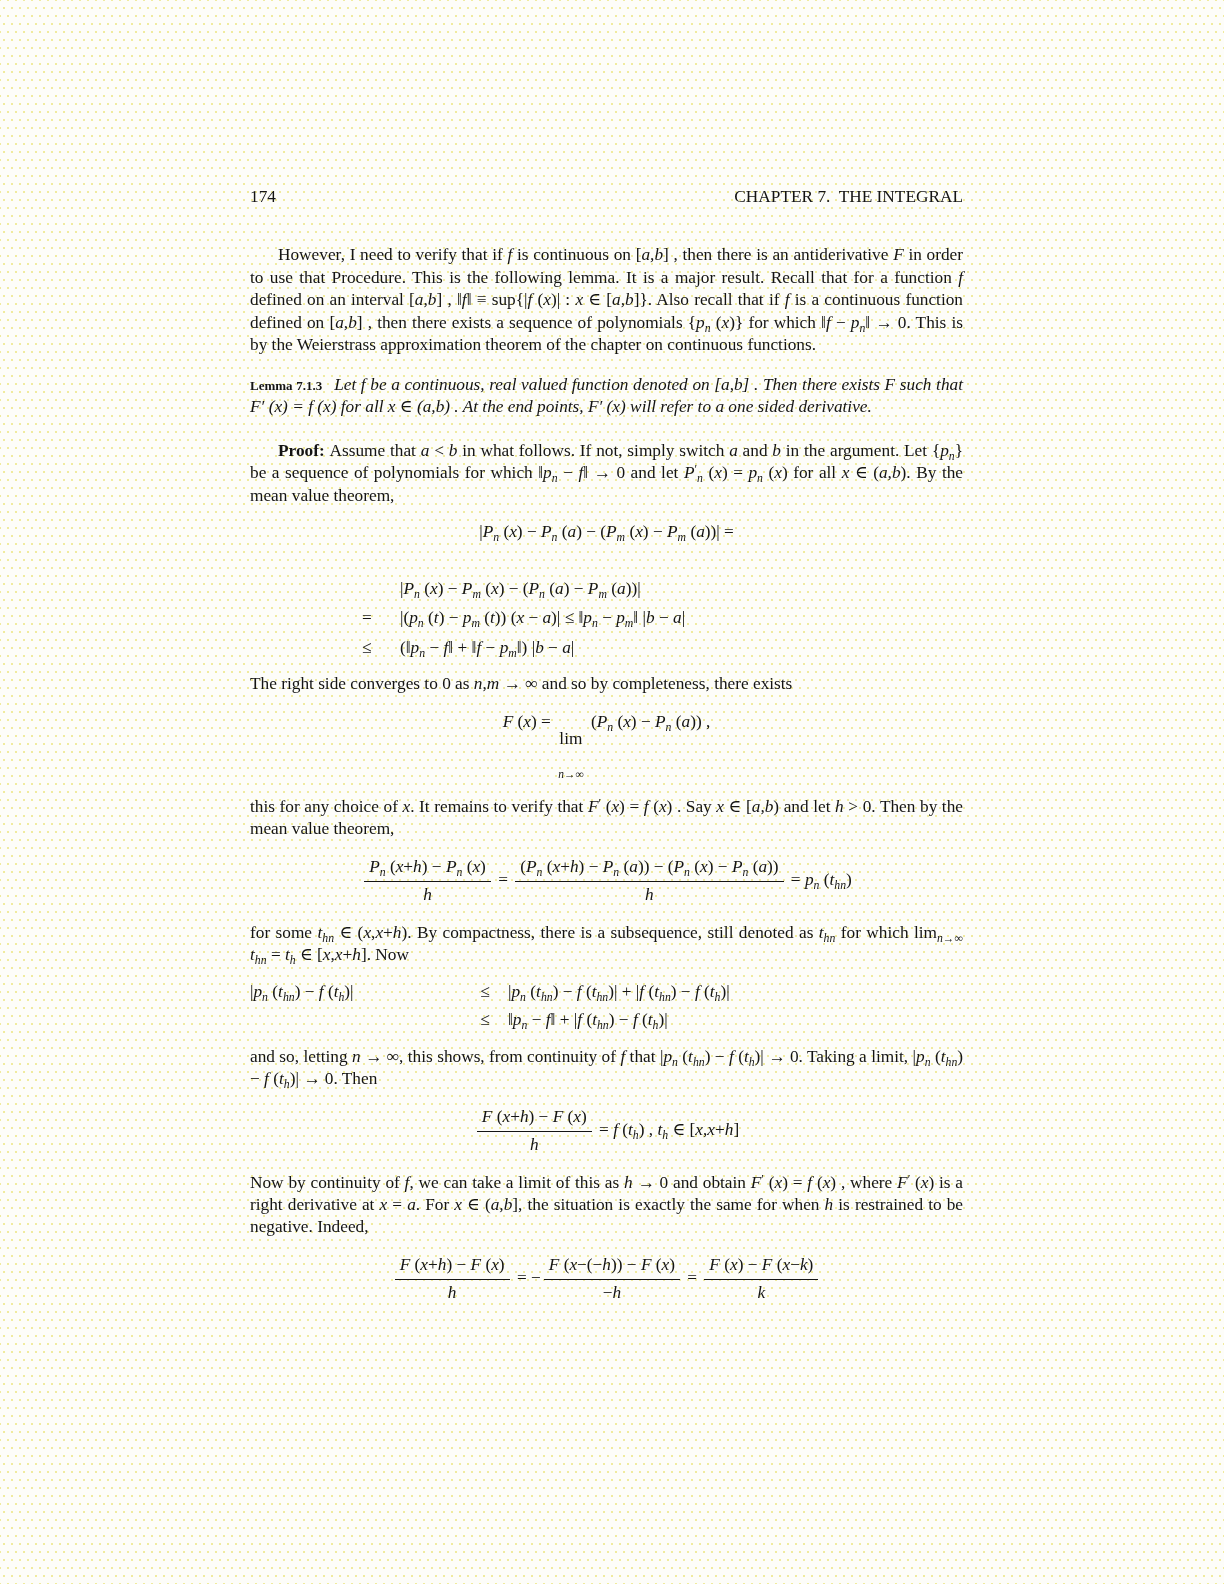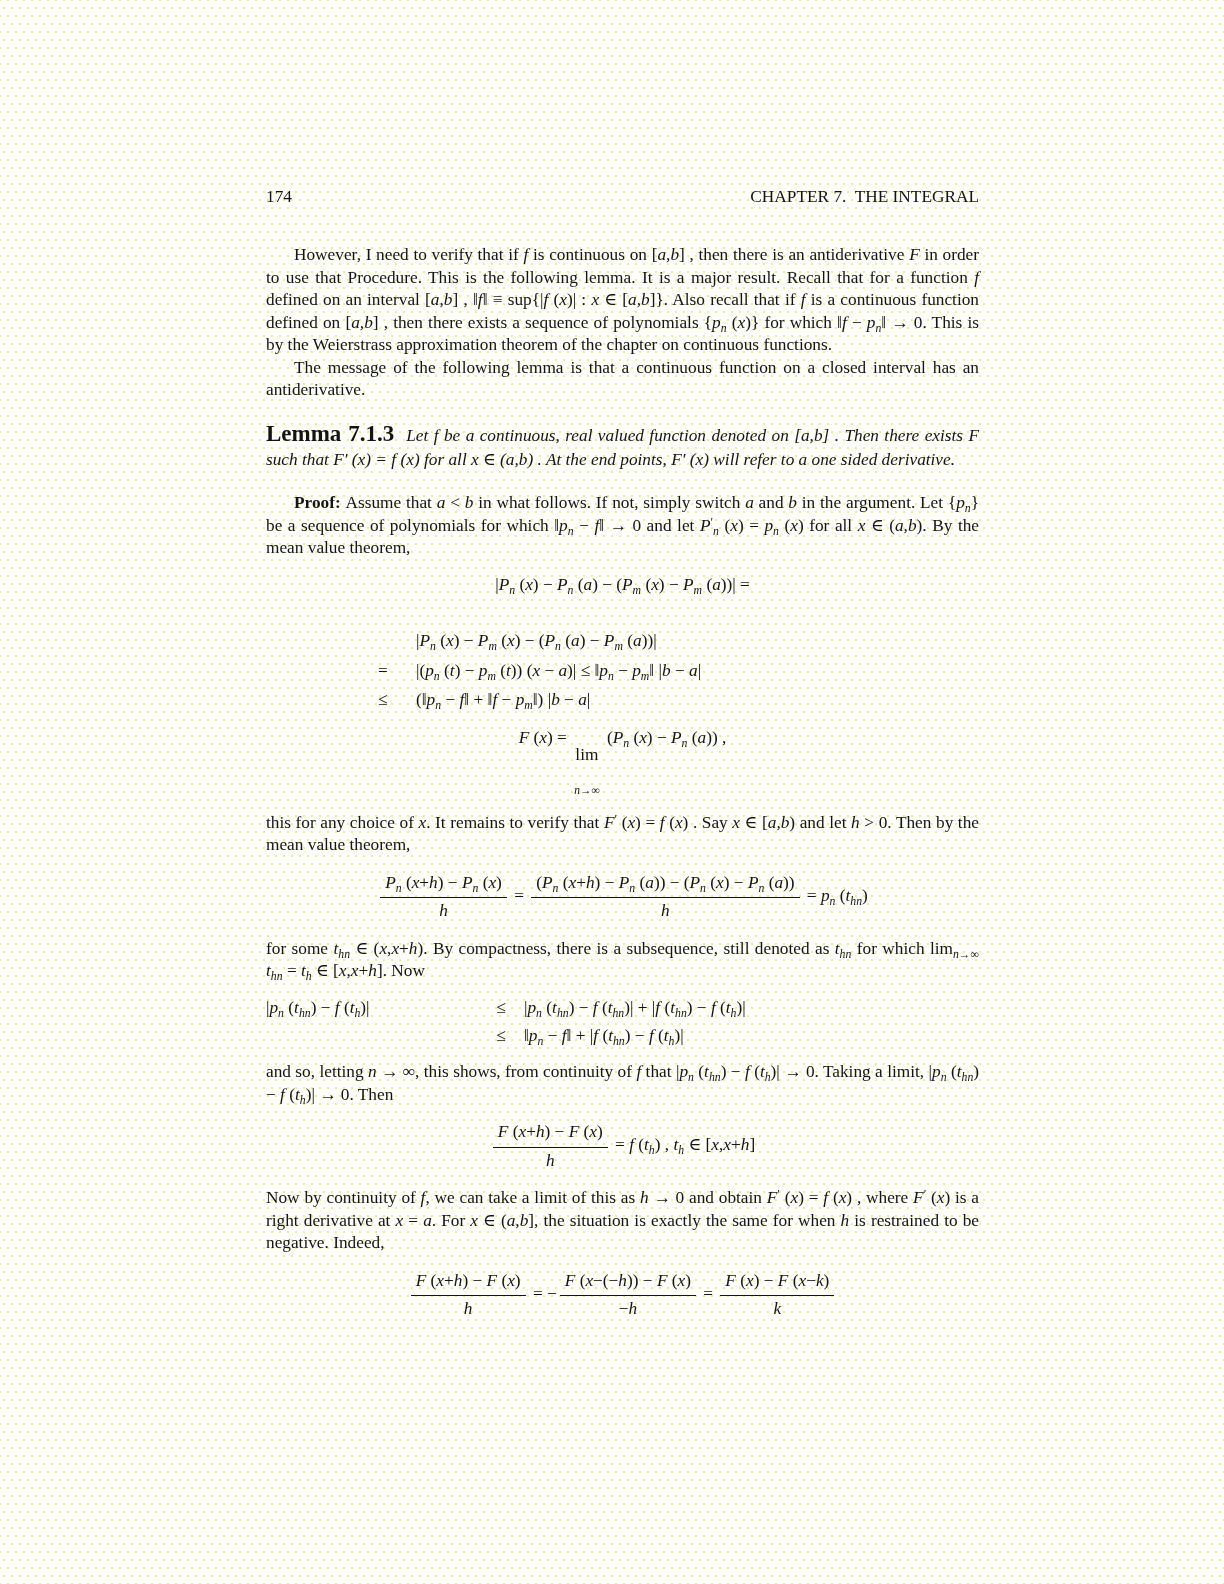--- a/index.html
+++ b/index.html
@@ -8,26 +8,26 @@
     color:#141414;
     background-color:#fdfdf9;
     background-image:
       radial-gradient(circle, #f0eb9e 1px, rgba(255,255,255,0) 1.3px),
       radial-gradient(circle, #f0eb9e 1px, rgba(255,255,255,0) 1.3px);
     background-size:8px 16px;
     background-position:0 0, 4px 8px;
     font-family:"Liberation Serif","DejaVu Serif",serif;
     font-size:17.3px;line-height:1.3;
   }
-  .content{position:absolute;left:266px;top:186px;width:713px;}
+  .content{position:absolute;left:250px;top:186px;width:713px;}
   .header{display:flex;justify-content:space-between;margin-bottom:36px;}
   p{margin:0;text-align:justify;}
   p.indent{text-indent:28px;}
   .lemma{margin-top:17px;}
-  .lemlabel{font-size:23px;margin-right:12px;}
+  .lemlabel{font-size:13px;margin-right:12px;}
   .lemma .it, .lemma-body{font-style:italic;}
   .proof{margin-top:21px;}
   .rm{font-style:normal;}
   .it{font-style:italic;}
   .bf{font-weight:bold;}
   sub.ms{font-style:italic;font-size:0.68em;vertical-align:-0.3em;line-height:0;}
   sup.mu{font-size:0.68em;vertical-align:0.45em;line-height:0;}
   .frac{display:inline-block;vertical-align:middle;margin:0 3px;}
   .fn{display:block;padding:0 5px 3px;border-bottom:1.3px solid #141414;}
   .fd{display:block;padding:2px 5px 0;}
@@ -51,21 +51,20 @@
 
 <div class="content">
 
   <div class="header">
     <span>174</span>
     <span>CHAPTER 7.&nbsp; THE INTEGRAL</span>
   </div>
 
   <p class="indent"><span class="rm">However, I need to verify that if </span><span class="it">f</span><span class="rm"> is continuous on [</span><span class="it">a,b</span><span class="rm">] , then there is an antiderivative </span><span class="it">F</span><span class="rm"> in order to use that Procedure. This is the following lemma. It is a major result. Recall that for a function </span><span class="it">f</span><span class="rm"> defined on an interval [</span><span class="it">a,b</span><span class="rm">] , ‖</span><span class="it">f</span><span class="rm">‖ ≡ sup{|</span><span class="it">f</span><span class="rm"> (</span><span class="it">x</span><span class="rm">)| : </span><span class="it">x</span><span class="rm"> ∈ [</span><span class="it">a,b</span><span class="rm">]}. Also recall that if </span><span class="it">f</span><span class="rm"> is a continuous function defined on [</span><span class="it">a,b</span><span class="rm">] , then there exists a sequence of polynomials {</span><span class="it">p</span><sub class="ms">n</sub><span class="rm"> (</span><span class="it">x</span><span class="rm">)} for which ‖</span><span class="it">f</span><span class="rm"> − </span><span class="it">p</span><sub class="ms">n</sub><span class="rm">‖ → 0. This is by the Weierstrass approximation theorem of the chapter on continuous functions.</span></p>
 
-  <p class="indent"><span class="rm">The message of the following lemma is that a continuous function on a closed interval has an antiderivative.</span></p>
 
   <p class="lemma"><span class="bf lemlabel">Lemma 7.1.3</span><span class="lemma-body"><span class="it">Let f be a continuous, real valued function denoted on [a,b] . Then there exists F such that F′ (x) = f (x) for all x ∈ (a,b) . At the end points, F′ (x) will refer to a one sided derivative.</span></span></p>
 
   <p class="indent proof"><span class="bf">Proof: </span><span class="rm">Assume that </span><span class="it">a</span><span class="rm"> &lt; </span><span class="it">b</span><span class="rm"> in what follows. If not, simply switch </span><span class="it">a</span><span class="rm"> and </span><span class="it">b</span><span class="rm"> in the argument. Let {</span><span class="it">p</span><sub class="ms">n</sub><span class="rm">} be a sequence of polynomials for which ‖</span><span class="it">p</span><sub class="ms">n</sub><span class="rm"> − </span><span class="it">f</span><span class="rm">‖ → 0 and let </span><span class="it">P</span><sup class="mu">′</sup><sub class="ms">n</sub><span class="rm"> (</span><span class="it">x</span><span class="rm">) = </span><span class="it">p</span><sub class="ms">n</sub><span class="rm"> (</span><span class="it">x</span><span class="rm">) for all </span><span class="it">x</span><span class="rm"> ∈ (</span><span class="it">a,b</span><span class="rm">). By the mean value theorem,</span></p>
 
   <div class="display eq1"><span class="rm">|</span><span class="it">P</span><sub class="ms">n</sub><span class="rm"> (</span><span class="it">x</span><span class="rm">) − </span><span class="it">P</span><sub class="ms">n</sub><span class="rm"> (</span><span class="it">a</span><span class="rm">) − (</span><span class="it">P</span><sub class="ms">m</sub><span class="rm"> (</span><span class="it">x</span><span class="rm">) − </span><span class="it">P</span><sub class="ms">m</sub><span class="rm"> (</span><span class="it">a</span><span class="rm">))| =</span></div>
 
   <div class="eqarray">
     <div class="earow">
       <span class="eop"></span>
@@ -74,20 +73,21 @@
     <div class="earow">
       <span class="eop">=</span>
       <span class="eexpr"><span class="rm">|(</span><span class="it">p</span><sub class="ms">n</sub><span class="rm"> (</span><span class="it">t</span><span class="rm">) − </span><span class="it">p</span><sub class="ms">m</sub><span class="rm"> (</span><span class="it">t</span><span class="rm">)) (</span><span class="it">x</span><span class="rm"> − </span><span class="it">a</span><span class="rm">)| ≤ ‖</span><span class="it">p</span><sub class="ms">n</sub><span class="rm"> − </span><span class="it">p</span><sub class="ms">m</sub><span class="rm">‖ |</span><span class="it">b</span><span class="rm"> − </span><span class="it">a</span><span class="rm">|</span></span>
     </div>
     <div class="earow">
       <span class="eop">≤</span>
       <span class="eexpr"><span class="rm">(‖</span><span class="it">p</span><sub class="ms">n</sub><span class="rm"> − </span><span class="it">f</span><span class="rm">‖ + ‖</span><span class="it">f</span><span class="rm"> − </span><span class="it">p</span><sub class="ms">m</sub><span class="rm">‖) |</span><span class="it">b</span><span class="rm"> − </span><span class="it">a</span><span class="rm">|</span></span>
     </div>
   </div>
 
+  <p><span class="rm">The right side converges to 0 as </span><span class="it">n</span><span class="rm">,</span><span class="it">m</span><span class="rm"> → ∞ and so by completeness, there exists</span></p>
 
   <div class="display"><span class="it">F</span><span class="rm"> (</span><span class="it">x</span><span class="rm">) = </span><span class="lim">
         <span class="limw">lim</span>
         <span class="limu">n→∞</span>
       </span><span class="rm"> (</span><span class="it">P</span><sub class="ms">n</sub><span class="rm"> (</span><span class="it">x</span><span class="rm">) − </span><span class="it">P</span><sub class="ms">n</sub><span class="rm"> (</span><span class="it">a</span><span class="rm">)) ,</span></div>
 
   <p><span class="rm">this for any choice of </span><span class="it">x</span><span class="rm">. It remains to verify that </span><span class="it">F</span><sup class="mu">′</sup><span class="rm"> (</span><span class="it">x</span><span class="rm">) = </span><span class="it">f</span><span class="rm"> (</span><span class="it">x</span><span class="rm">) . Say </span><span class="it">x</span><span class="rm"> ∈ [</span><span class="it">a,b</span><span class="rm">) and let </span><span class="it">h</span><span class="rm"> &gt; 0. Then by the mean value theorem,</span></p>
 
   <div class="display"><span class="frac"><span class="fn"><span class="it">P</span><sub class="ms">n</sub><span class="rm"> (</span><span class="it">x</span><span class="rm">+</span><span class="it">h</span><span class="rm">) − </span><span class="it">P</span><sub class="ms">n</sub><span class="rm"> (</span><span class="it">x</span><span class="rm">)</span></span><span class="fd"><span class="it">h</span></span></span><span class="rm"> = </span><span class="frac"><span class="fn"><span class="rm">(</span><span class="it">P</span><sub class="ms">n</sub><span class="rm"> (</span><span class="it">x</span><span class="rm">+</span><span class="it">h</span><span class="rm">) − </span><span class="it">P</span><sub class="ms">n</sub><span class="rm"> (</span><span class="it">a</span><span class="rm">)) − (</span><span class="it">P</span><sub class="ms">n</sub><span class="rm"> (</span><span class="it">x</span><span class="rm">) − </span><span class="it">P</span><sub class="ms">n</sub><span class="rm"> (</span><span class="it">a</span><span class="rm">))</span></span><span class="fd"><span class="it">h</span></span></span><span class="rm"> = </span><span class="it">p</span><sub class="ms">n</sub><span class="rm"> (</span><span class="it">t</span><sub class="ms">hn</sub><span class="rm">)</span></div>
 

